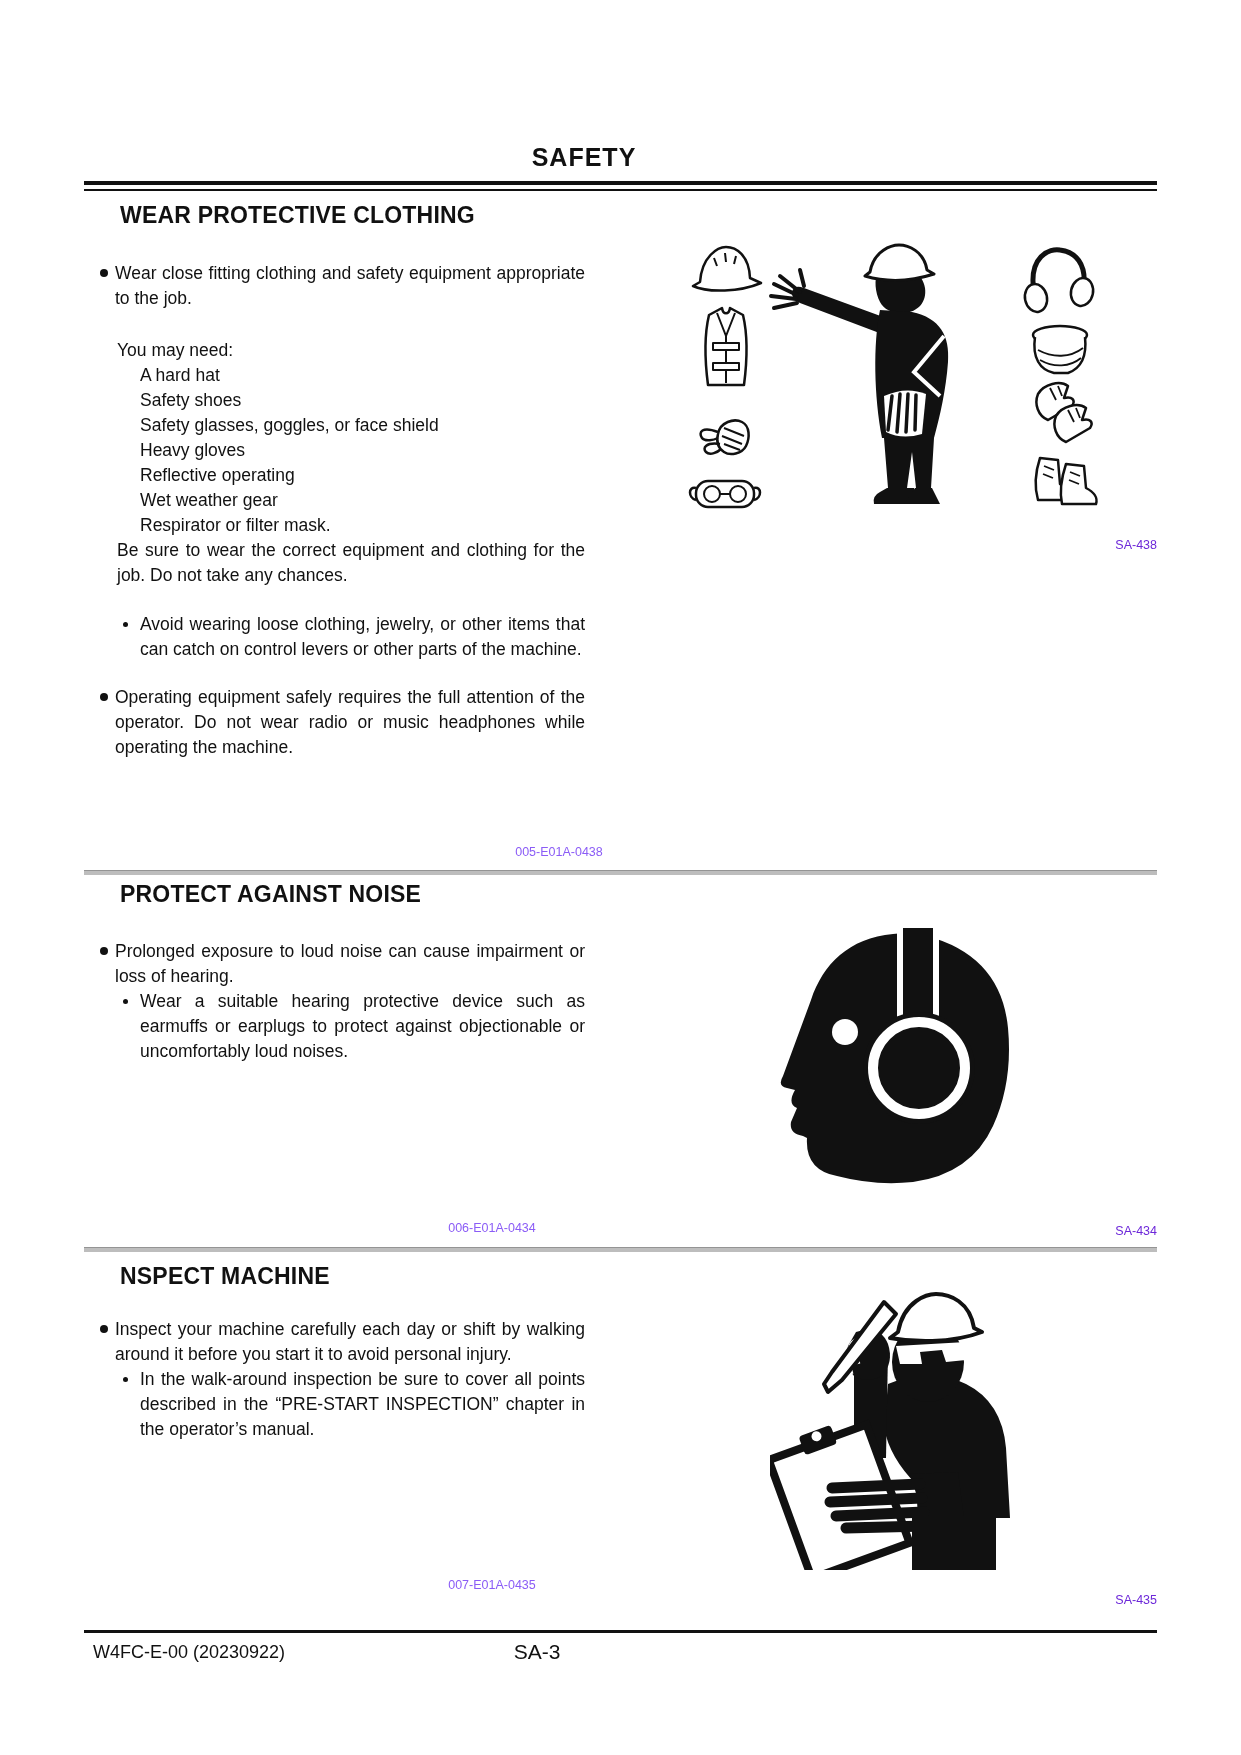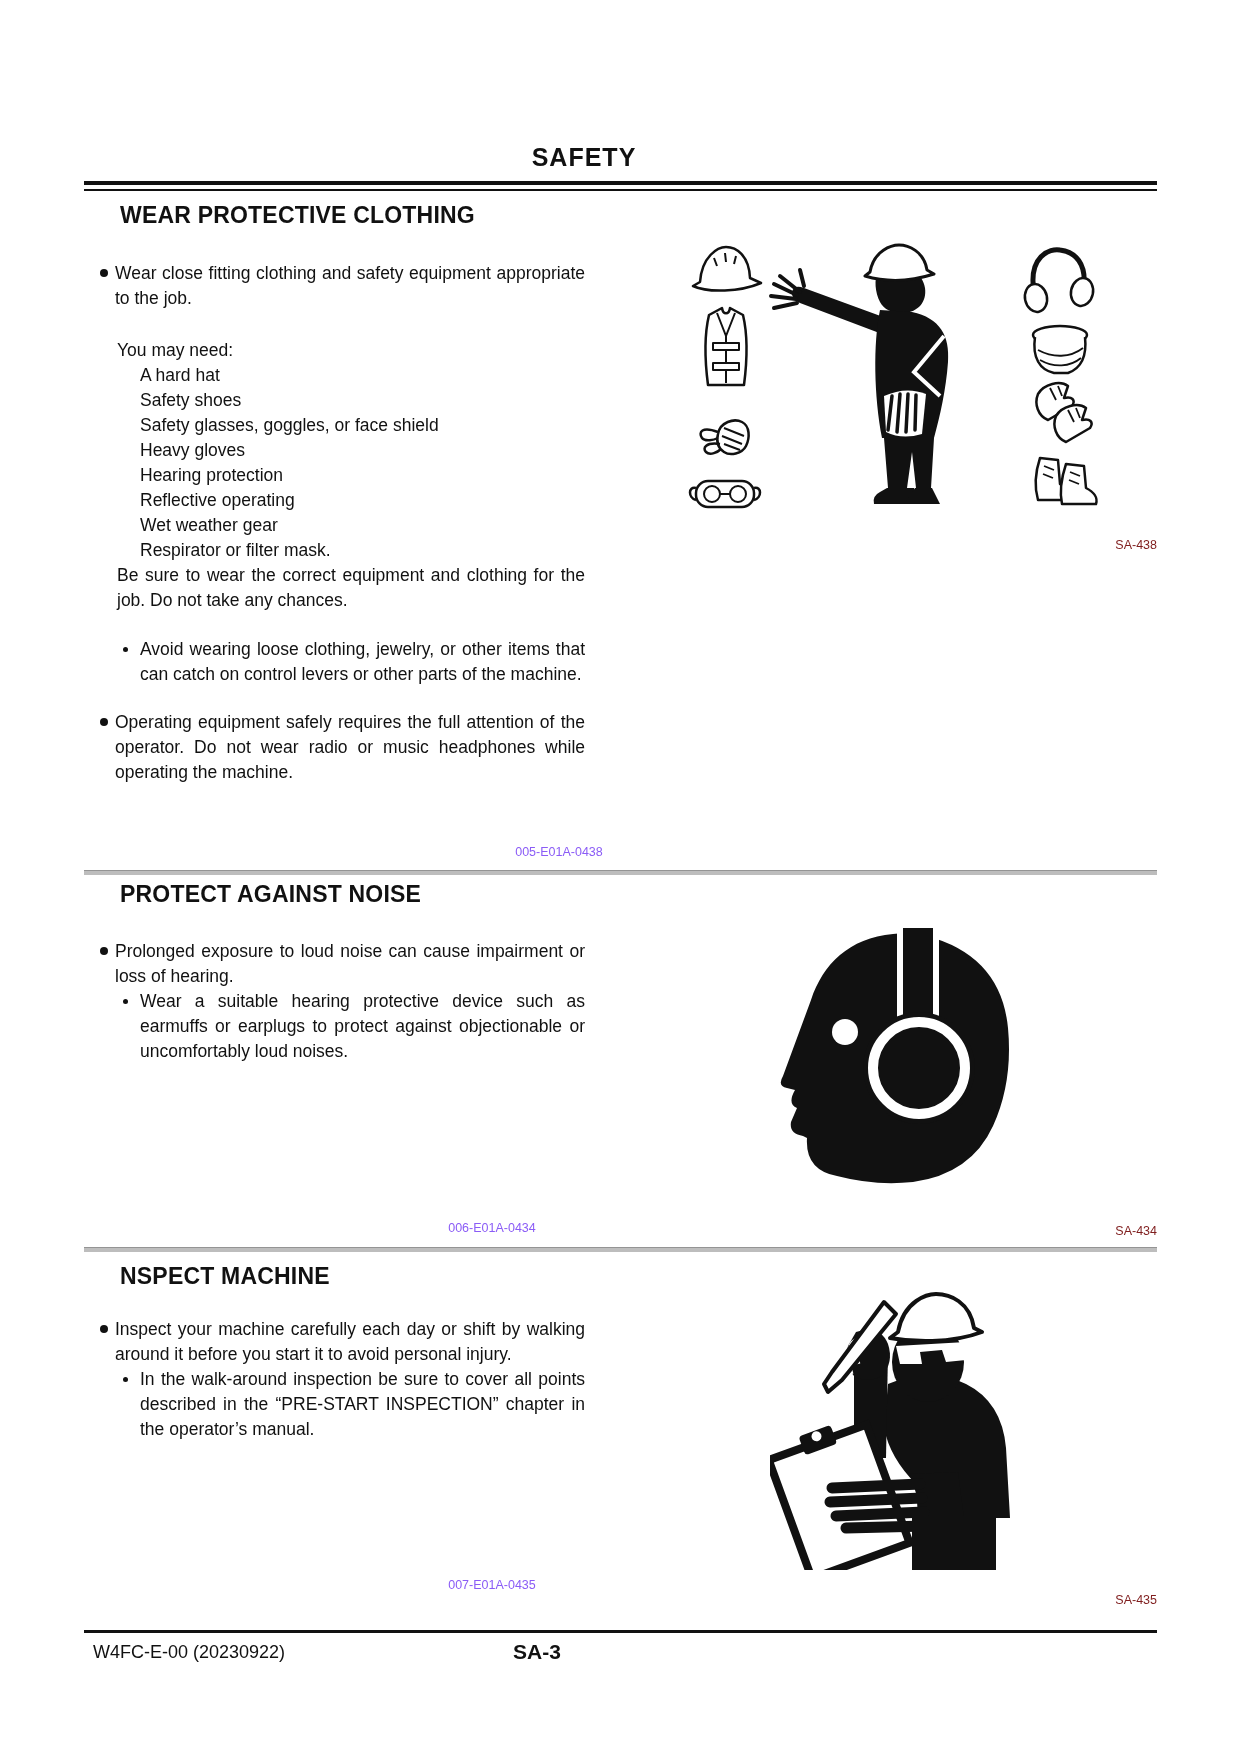--- a/index.html
+++ b/index.html
@@ -37,29 +37,29 @@
   .indent2 { margin-left:42px; }
   .mt27 { margin-top:27px; }
   .mt24 { margin-top:24px; }
   .mt23 { margin-top:23px; }
   .code-label {
     position:absolute; width:200px; text-align:center;
     font-size:12.5px; color:#8b5cf6;
   }
   .fig-label {
     position:absolute; right:84px; width:200px; text-align:right;
-    font-size:12.5px; color:#7f1d1d;
+    font-size:12.5px; color:#6d28d9;
   }
   .divider {
     position:absolute; left:84px; width:1073px; height:5px;
     background:#bdbdbd; border-top:1px solid #949494;
   }
   .footer-rule { position:absolute; top:1630px; left:84px; width:1073px; height:3px; background:#111; }
   .footer-left { position:absolute; top:1642px; left:93px; font-size:18px; }
-  .footer-page { position:absolute; top:1640px; left:437px; width:200px; text-align:center; font-size:21px; font-weight:bold; }
+  .footer-page { position:absolute; top:1640px; left:437px; width:200px; text-align:center; font-size:21px; font-weight:normal; }
   svg { display:block; }
 </style>
 </head>
 <body>
 
 <div class="page-title">SAFETY</div>
 <div class="rule-a"></div>
 <div class="rule-b"></div>
 
 <div class="sec-heading" style="top:202px">WEAR PROTECTIVE CLOTHING</div>
@@ -68,21 +68,20 @@
   <div class="para bullet">
     <span class="dot"></span>
     <div class="ptext">Wear close fitting clothing and safety equipment appropriate to the job.</div>
   </div>
   <div class="indent1 mt27">You may need:</div>
   <div>
     <div class="indent2">A hard hat</div>
     <div class="indent2">Safety shoes</div>
     <div class="indent2">Safety glasses, goggles, or face shield</div>
     <div class="indent2">Heavy gloves</div>
-    <div class="indent2">Hearing protection</div>
     <div class="indent2">Reflective operating</div>
     <div class="indent2">Wet weather gear</div>
     <div class="indent2">Respirator or filter mask.</div>
   </div>
   <div class="indent1 ptext">Be sure to wear the correct equipment and clothing for the job. Do not take any chances.</div>
   <div class="para subbullet mt24">
     <span class="dot"></span>
     <div class="ptext">Avoid wearing loose clothing, jewelry, or other items that can catch on control levers or other parts of the machine.</div>
   </div>
   <div class="para bullet mt23">

